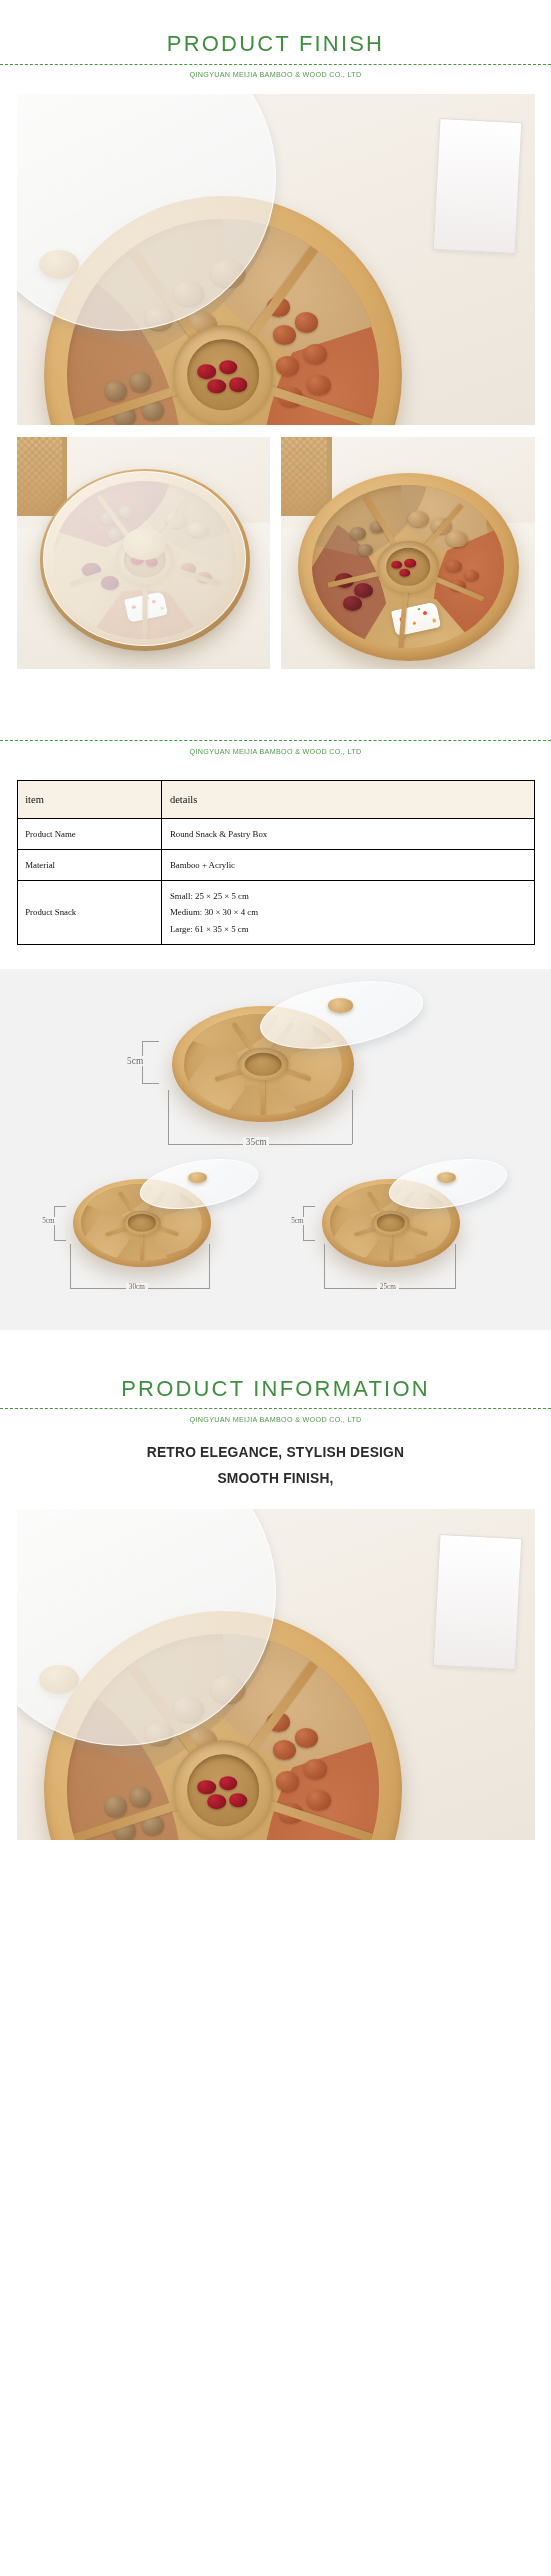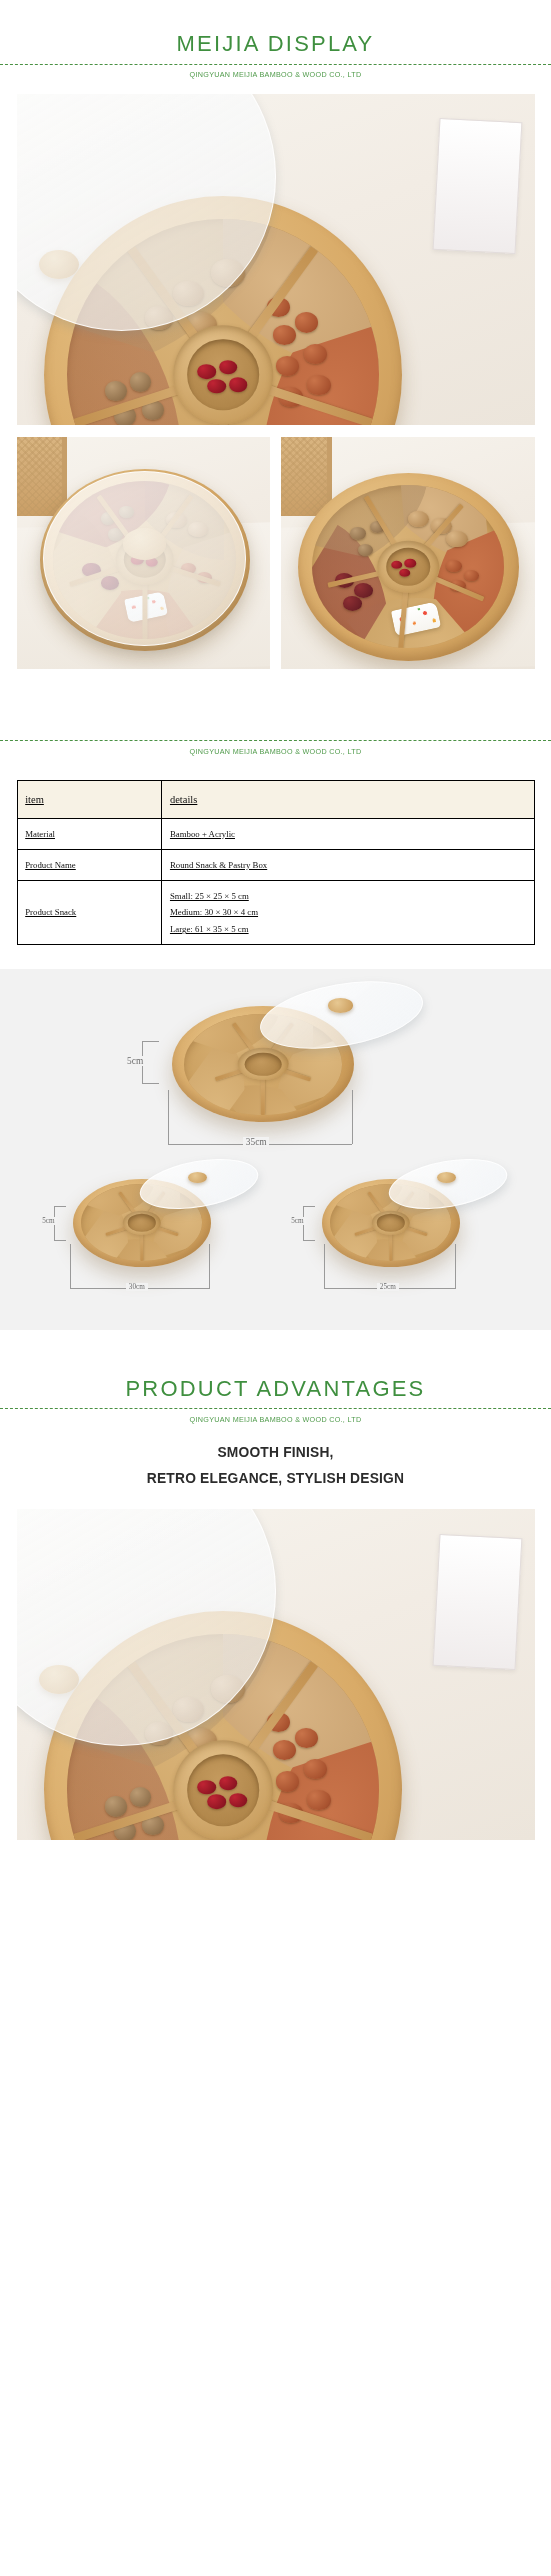--- a/index.html
+++ b/index.html
@@ -158,21 +158,21 @@
       radial-gradient(circle at 72% 35%, #ef4d3a 0 5%, transparent 5.5%),
       radial-gradient(circle at 88% 70%, #f2a93a 0 4%, transparent 4.5%),
       radial-gradient(circle at 60% 15%, #63b04a 0 3%, transparent 3.5%),
       linear-gradient(180deg,#ffffff,#f6f4ef);
     border-radius: 3.3px 7.7px 4.4px 6.6px;
     transform: rotate(-12deg);
     box-shadow: 0 1.7px 4.4px rgba(70,50,20,.25);
   }
 
   
-  .table-wrap { width: 518px; margin: 24px auto 12px auto; text-decoration: underline; }
+  .table-wrap { width: 518px; margin: 24px auto 12px auto; }
   table.info {
     width: 100%;
     border-collapse: collapse;
     font-family: "Liberation Serif", serif;
     color: #111;
   }
   table.info th, table.info td {
     border: 0.6px solid #000;
     text-align: left;
     vertical-align: middle;
@@ -227,21 +227,21 @@
   }
   .spacer-sm { height: 14.3px; }
   .spacer-lg { height: 32px; }
 </style>
 </head>
 <body>
 
 <div class="page">
 
   <div class="section-head">
-    <div class="title">MEIJIA DISPLAY</div>
+    <div class="title">PRODUCT FINISH</div>
     <div class="rule"></div>
     <div class="subtitle">QINGYUAN MEIJIA BAMBOO &amp; WOOD CO., LTD</div>
   </div>
 
   <div class="photo hero">
     <div class="bg-wall"></div>
     <div class="bg-book"></div>
     <div class="knob-loose" style="left:22px; top:156px; width:40px; height:29px;"></div>
 
     <div class="tray" style="left:27.6px; top:102px; width:358px; height:358px;">
@@ -422,26 +422,26 @@
           <col class="c2">
         </colgroup>
       <thead>
         <tr>
           <th>item</th>
           <th>details</th>
         </tr>
       </thead>
       <tbody>
         <tr>
+          <td>Product Name</td>
+          <td>Round Snack &amp; Pastry Box</td>
+        </tr>
+        <tr>
           <td>Material</td>
           <td>Bamboo + Acrylic</td>
-        </tr>
-        <tr>
-          <td>Product Name</td>
-          <td>Round Snack &amp; Pastry Box</td>
         </tr>
         <tr>
           <td>Product Snack</td>
           <td>
             <span class="size-line">Small: 25 × 25 × 5 cm</span>
             <span class="size-line">Medium: 30 × 30 × 4 cm</span>
             <span class="size-line">Large: 61 × 35 × 5 cm</span>
           </td>
         </tr>
       </tbody>
@@ -583,28 +583,28 @@
           <div class="dim-label" style="left:82px; top:121px; font-size:7.2px;">25cm</div>
         </div>
       </div>
 
     </div>
   </div>
 
   <div class="spacer-sm"></div>
 
   <div class="section-head">
-    <div class="title">PRODUCT ADVANTAGES</div>
+    <div class="title">PRODUCT INFORMATION</div>
     <div class="rule"></div>
     <div class="subtitle">QINGYUAN MEIJIA BAMBOO &amp; WOOD CO., LTD</div>
   </div>
 
   <div class="tagline">
+    <div>RETRO ELEGANCE, STYLISH DESIGN</div>
     <div>SMOOTH FINISH,</div>
-    <div>RETRO ELEGANCE, STYLISH DESIGN</div>
   </div>
 
   <div class="photo bottom">
     <div class="bg-wall"></div>
     <div class="bg-book"></div>
     <div class="knob-loose" style="left:22px; top:156px; width:40px; height:29px;"></div>
 
     <div class="tray" style="left:27.6px; top:102px; width:358px; height:358px;">
       <div class="tray-inner">
         <div class="wedge" style="transform:rotate(-90deg);">

